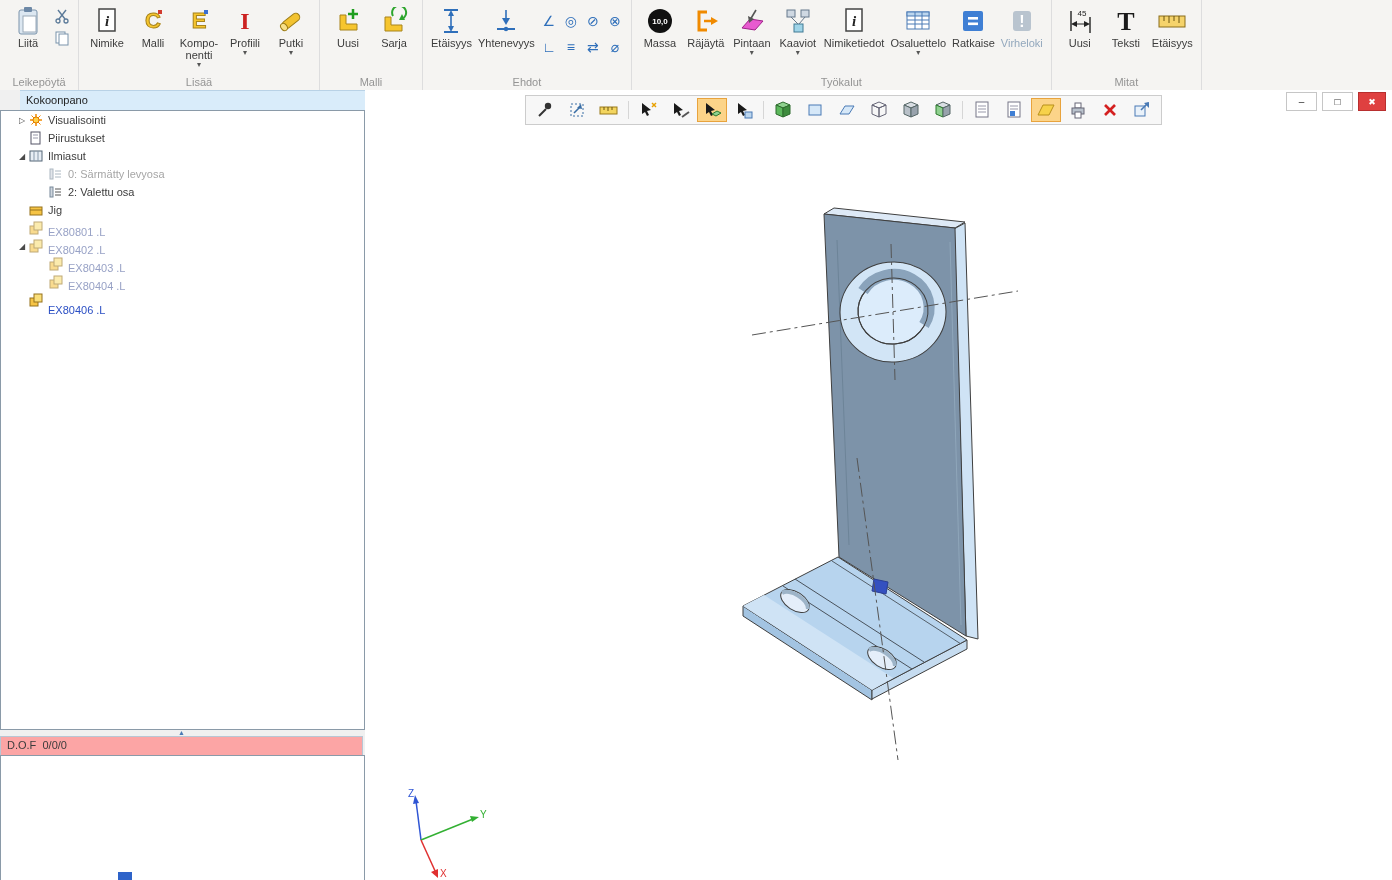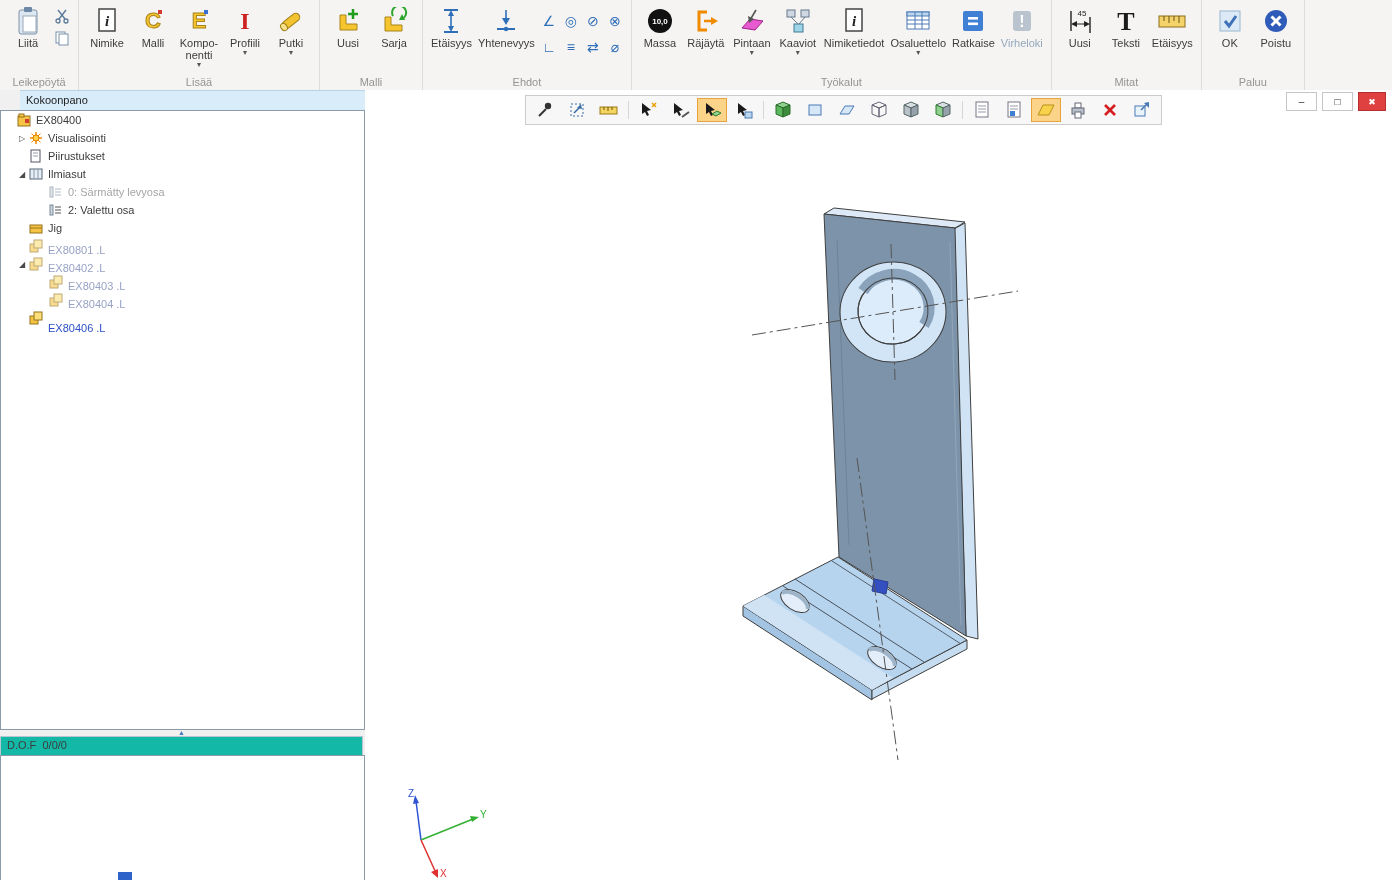--- a/index.html
+++ b/index.html
@@ -30,21 +30,21 @@
   .trow{height:18px;display:flex;align-items:center;white-space:nowrap;}
   .lvl0{padding-left:2px;} .lvl1{padding-left:14px;} .lvl2{padding-left:34px;}
   .expander{width:14px;text-align:center;font-size:8px;color:#4a4a4a;flex:0 0 14px;}
   .ticon{width:16px;height:14px;flex:0 0 16px;display:flex;align-items:center;}
   .tlabel{padding-left:3px;}
   .muted{color:#a6a6a6;}
   .fadedblue{color:#98a2c6;margin-top:8px;}
   .bluetext{color:#2b4fc4;margin-top:20px;}
   .faded{opacity:.6;}
   .splitter{position:absolute;top:639px;left:0;width:363px;height:7px;text-align:center;font-size:7px;line-height:7px;color:#4a7ab5;}
-  .dof-row{position:absolute;top:646px;left:0;width:349px;height:16px;background:#14b8a6;border:1px solid #b8c6d4;
+  .dof-row{position:absolute;top:646px;left:0;width:349px;height:16px;background:#fca5a5;border:1px solid #b8c6d4;
            padding:1px 6px;line-height:15px;}
   .lower-box{position:absolute;top:665px;left:0;width:363px;height:206px;background:#fff;border:1px solid #8a9aa8;}
   .blue-strip{position:absolute;bottom:0;left:118px;width:14px;height:8px;background:#2e63c9;}
 
   
   .viewport{position:absolute;top:90px;left:365px;width:1027px;height:790px;background:#fff;}
   .vtoolbar{position:absolute;top:5px;left:160px;height:26px;display:flex;align-items:center;gap:2px;
             background:#f7f7f7;border:1px solid #cccccc;padding:1px 4px;}
   .vt{width:28px;height:22px;display:flex;align-items:center;justify-content:center;border:1px solid transparent;}
   .vt.hl{background:#fcd489;border:1px solid #e8a33d;}
@@ -323,60 +323,27 @@
             <line x1="12" y1="8" x2="12" y2="15" stroke="#6b5410"></line>
             <line x1="17" y1="8" x2="17" y2="13" stroke="#6b5410"></line>
             <line x1="22" y1="8" x2="22" y2="15" stroke="#6b5410"></line>
           </svg>
       </span>
       <span class="rlabel">Etäisyys</span>
     </div>
     <div class="rgroup-label">Mitat</div>
   </div>
 
-  <div class="rgroup">
-    <div class="rbtn">
-      <span class="ric">
-        <svg width="26" height="26">
-            <rect x="3" y="3" width="20" height="20" fill="#dce9f6" stroke="#9ab6d0"></rect>
-            <path d="M8 13 L12 18 L19 8" fill="none" stroke="#3f72b8" stroke-width="3"></path>
-          </svg>
-      </span>
-      <span class="rlabel">OK</span>
-    </div>
-    <div class="rbtn">
-      <span class="ric">
-        <svg width="26" height="26">
-            <circle cx="13" cy="13" r="11" fill="#2f5cb8"></circle>
-            <line x1="8.5" y1="8.5" x2="17.5" y2="17.5" stroke="#fff" stroke-width="3"></line>
-            <line x1="17.5" y1="8.5" x2="8.5" y2="17.5" stroke="#fff" stroke-width="3"></line>
-          </svg>
-      </span>
-      <span class="rlabel">Poistu</span>
-    </div>
-    <div class="rgroup-label">Paluu</div>
-  </div>
 </div>
 
 <div class="panel">
   <div class="panel-header">Kokoonpano</div>
 
   <div class="tree-box">
 
-    <div class="trow lvl0">
-      <span class="expander"></span>
-      <span class="ticon">
-          <svg width="14" height="14">
-            <rect x="1" y="3" width="12" height="10" fill="#f6c445" stroke="#96721c"></rect>
-            <rect x="2" y="1" width="5" height="3" fill="#f6c445" stroke="#96721c"></rect>
-            <rect x="8" y="6" width="4" height="4" fill="#d23b2f"></rect>
-          </svg>
-        </span>
-      <span class="tlabel">EX80400</span>
-    </div>
 
     <div class="trow lvl1">
       <span class="expander">▷</span>
       <span class="ticon">
           <svg width="14" height="14">
             <line x1="7" y1="1" x2="7" y2="13" stroke="#f08a00" stroke-width="1.5"></line>
             <line x1="1" y1="7" x2="13" y2="7" stroke="#f08a00" stroke-width="1.5"></line>
             <line x1="2.5" y1="2.5" x2="11.5" y2="11.5" stroke="#f08a00"></line>
             <line x1="11.5" y1="2.5" x2="2.5" y2="11.5" stroke="#f08a00"></line>
             <circle cx="7" cy="7" r="3" fill="#ffd24a" stroke="#e07c00"></circle>

